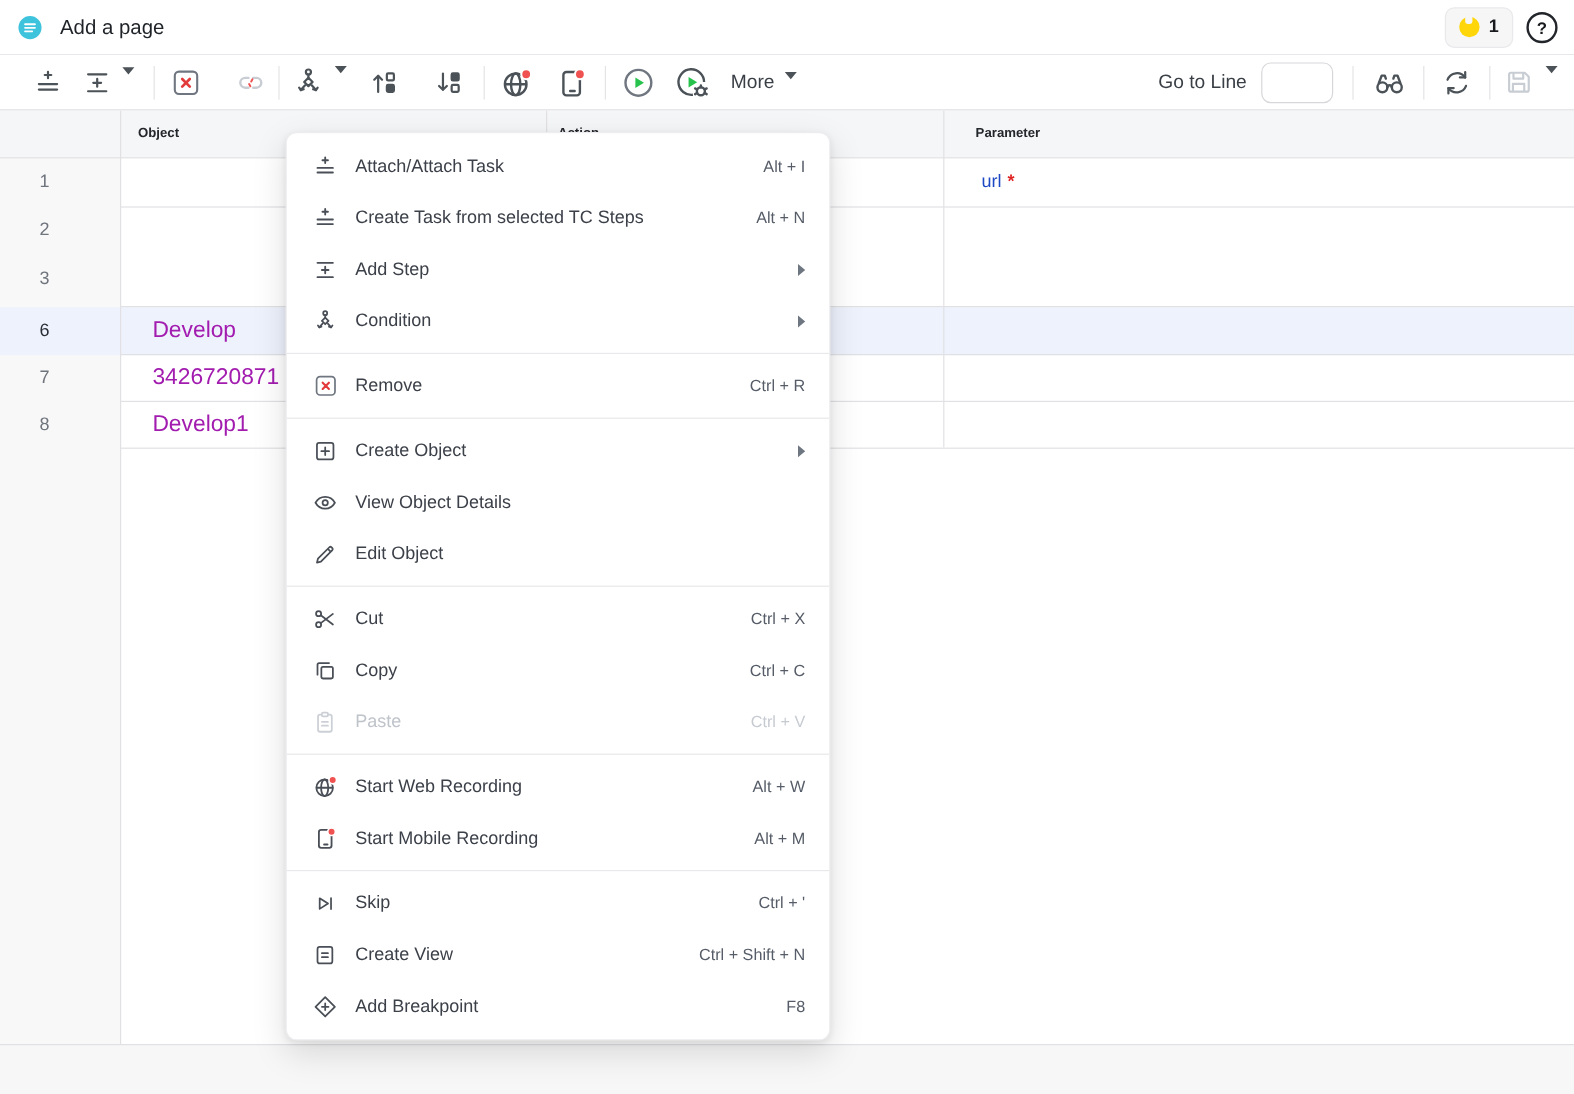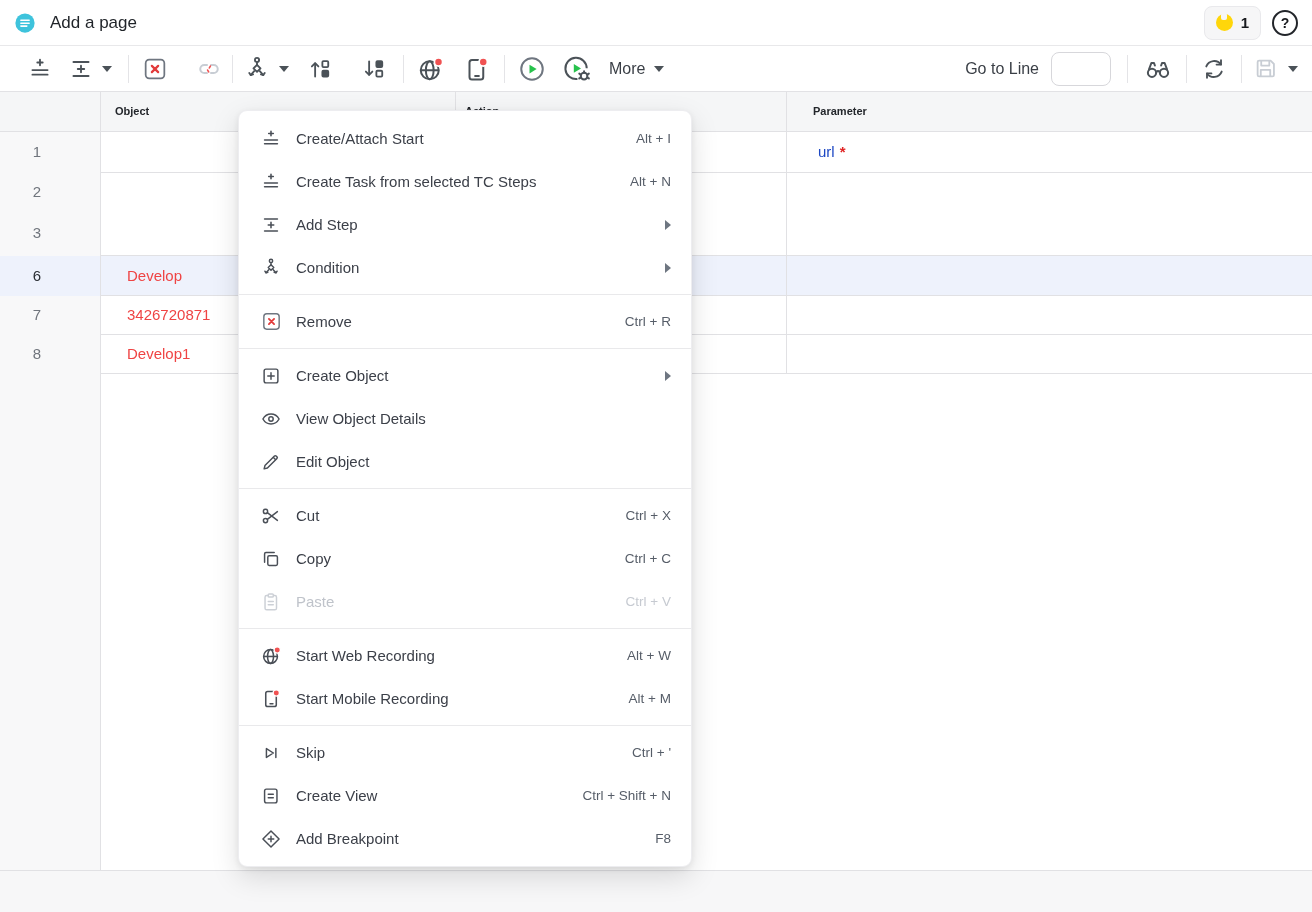--- a/index.html
+++ b/index.html
@@ -18,21 +18,21 @@
     width:6px;height:7px;background:#f6f6f7;border-radius:2px}
   .credits-count{font-size:15px;font-weight:700;color:#17191d}
   .help-btn{width:26px;height:26px;border-radius:50%;border:2px solid #22252a;background:#fff;
     display:flex;align-items:center;justify-content:center;font-size:14px;font-weight:700;color:#17191d;cursor:pointer}
 
   
   .toolbar{position:absolute;left:0;top:46px;width:1312px;height:46px;box-sizing:border-box;
     border-bottom:1px solid #e2e2e5;display:flex;align-items:center;padding-left:25px;background:#fff;z-index:5}
   .tb-btn{display:flex;align-items:center;justify-content:center;min-width:30px;height:34px;
     color:#4b5258;background:none;border:none;padding:0;cursor:pointer}
-  .tb-group{display:flex;align-items:center;cursor:pointer;color:#4b5258}
+  .tb-group{display:flex;align-items:flex-start;cursor:pointer;color:#4b5258}
   .tb-div{width:1px;height:28px;background:#e4e4e7}
   .caret-down{width:0;height:0;border-left:5px solid transparent;border-right:5px solid transparent;
     border-top:6px solid #4b5258}
   .more-label{font-size:16px;color:#3a3f46;margin-right:9px}
   .tb-right{margin-left:auto;display:flex;align-items:center;padding-right:14px}
   .goto-label{font-size:16px;color:#3a3f46}
   .goto-input{width:60px;height:34px;box-sizing:border-box;border:1px solid #d7d7db;border-radius:8px;
     margin-left:12px;font-size:15px;padding:0 8px;color:#23262b;outline:none}
   .disabled-icon{color:#c8cdd4}
 
@@ -40,21 +40,21 @@
   .grid{position:absolute;left:0;top:92px;width:1312px;height:820px;background:#fff}
   .grid-header{position:absolute;left:0;top:0;width:1312px;height:39px;background:#f5f6f7}
   .col-label{position:absolute;top:0;height:39px;line-height:39px;font-size:11px;font-weight:700;color:#23262b}
   .gutter{position:absolute;left:0;top:39px;width:100px;height:739px;background:#f8f8f9}
   .footer{position:absolute;left:0;top:778px;width:1312px;height:42px;background:#f7f7f8;border-top:1px solid #e1e1e4;box-sizing:border-box}
   .hline{position:absolute;height:1px;background:#e1e1e4}
   .vline{position:absolute;width:1px;background:#e1e1e4}
   .row-sel{position:absolute;left:0;top:164px;width:1312px;height:40px;background:#eef2fc}
   .row-num{position:absolute;left:0;width:74px;text-align:center;font-size:15px;color:#70757d}
   .row-num.sel{color:#2a2e34;font-weight:500}
-  .cell-link{position:absolute;font-size:15px;color:#ef4444;cursor:pointer}
+  .cell-link{position:absolute;font-size:19px;color:#a21caf;cursor:pointer}
   .param-text{position:absolute;left:818px;top:39px;height:41px;line-height:41px;font-size:15px;
     color:#1d48c4;font-weight:500;cursor:pointer}
   .req-star{color:#e02424;margin-left:5px;font-weight:700}
   .task-row{position:absolute;left:100px;top:119px;width:1210px;height:45px;box-sizing:border-box;
     background:#fff;border:1px solid #dddde0}
   .plus-box{position:absolute;left:-12px;top:10px;width:20px;height:20px;box-sizing:border-box;background:#fff;
     border:1px solid #a7acb3;border-radius:4px;display:flex;align-items:center;justify-content:center;color:#6b7077;cursor:pointer}
   .task-label{position:absolute;left:70px;top:0;height:43px;line-height:43px;font-size:15px;font-weight:700;color:#17191d}
   .tri-handle{position:absolute;left:46px;top:24px;width:0;height:0;
     border-left:10px solid transparent;border-bottom:10px solid #6b7280;cursor:pointer}
@@ -263,21 +263,21 @@
 
   <div class="ctx-menu">
 
     <div class="menu-item">
       <span class="mi-icon">
           <svg width="22" height="22" viewBox="0 0 24 24" fill="none" stroke="currentColor" stroke-width="1.7" stroke-linecap="round">
             <path d="M12 3.5v5M9.5 6h5"></path>
             <path d="M5 13h14M5 17.2h14"></path>
           </svg>
         </span>
-      <span class="mi-label">Create/Attach Start</span>
+      <span class="mi-label">Attach/Attach Task</span>
       <span class="mi-shortcut">Alt + I</span>
     </div>
     <div class="menu-item">
       <span class="mi-icon">
           <svg width="22" height="22" viewBox="0 0 24 24" fill="none" stroke="currentColor" stroke-width="1.7" stroke-linecap="round">
             <path d="M12 3.5v5M9.5 6h5"></path>
             <path d="M5 13h14M5 17.2h14"></path>
           </svg>
         </span>
       <span class="mi-label">Create Task from selected TC Steps</span>

